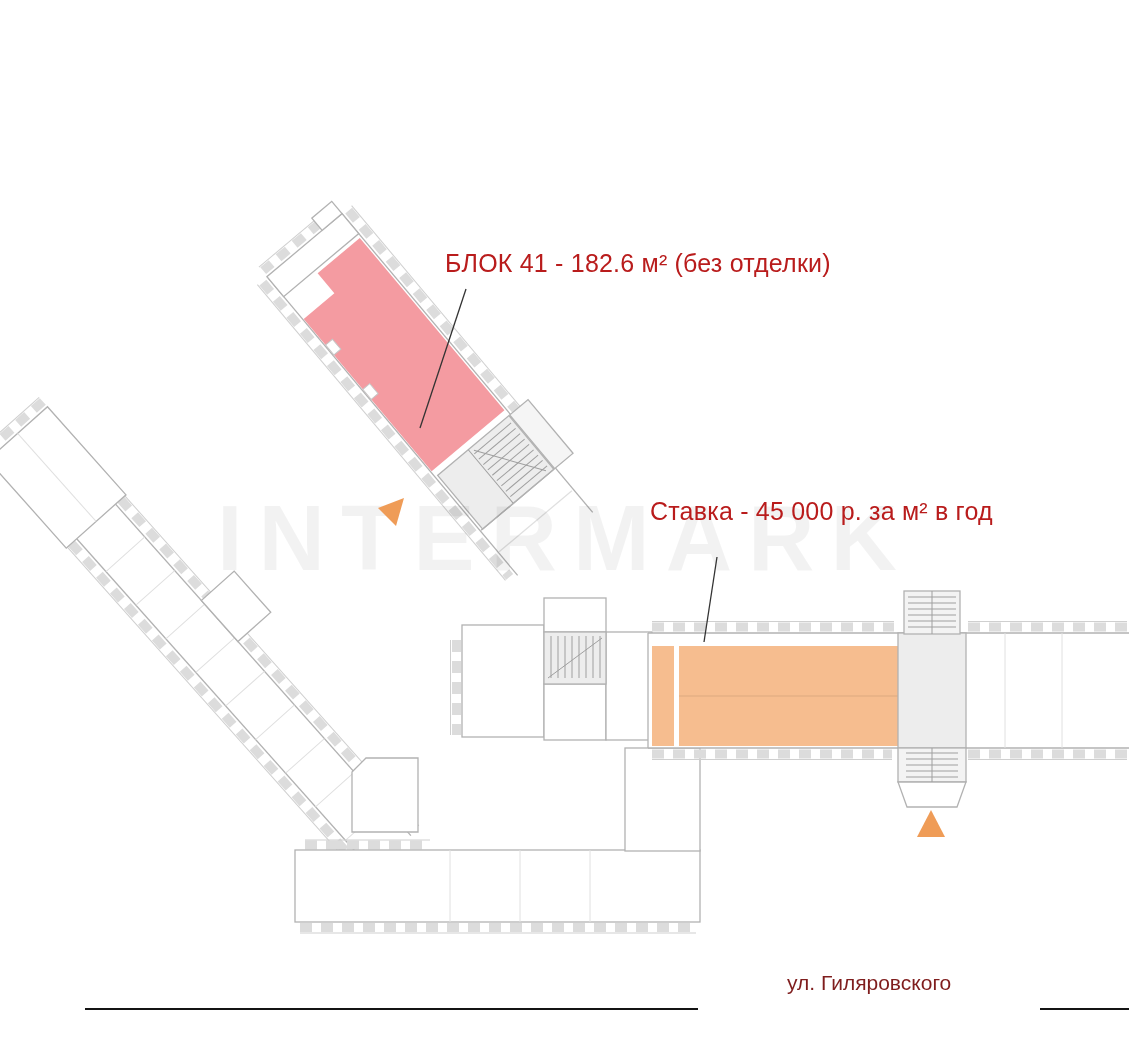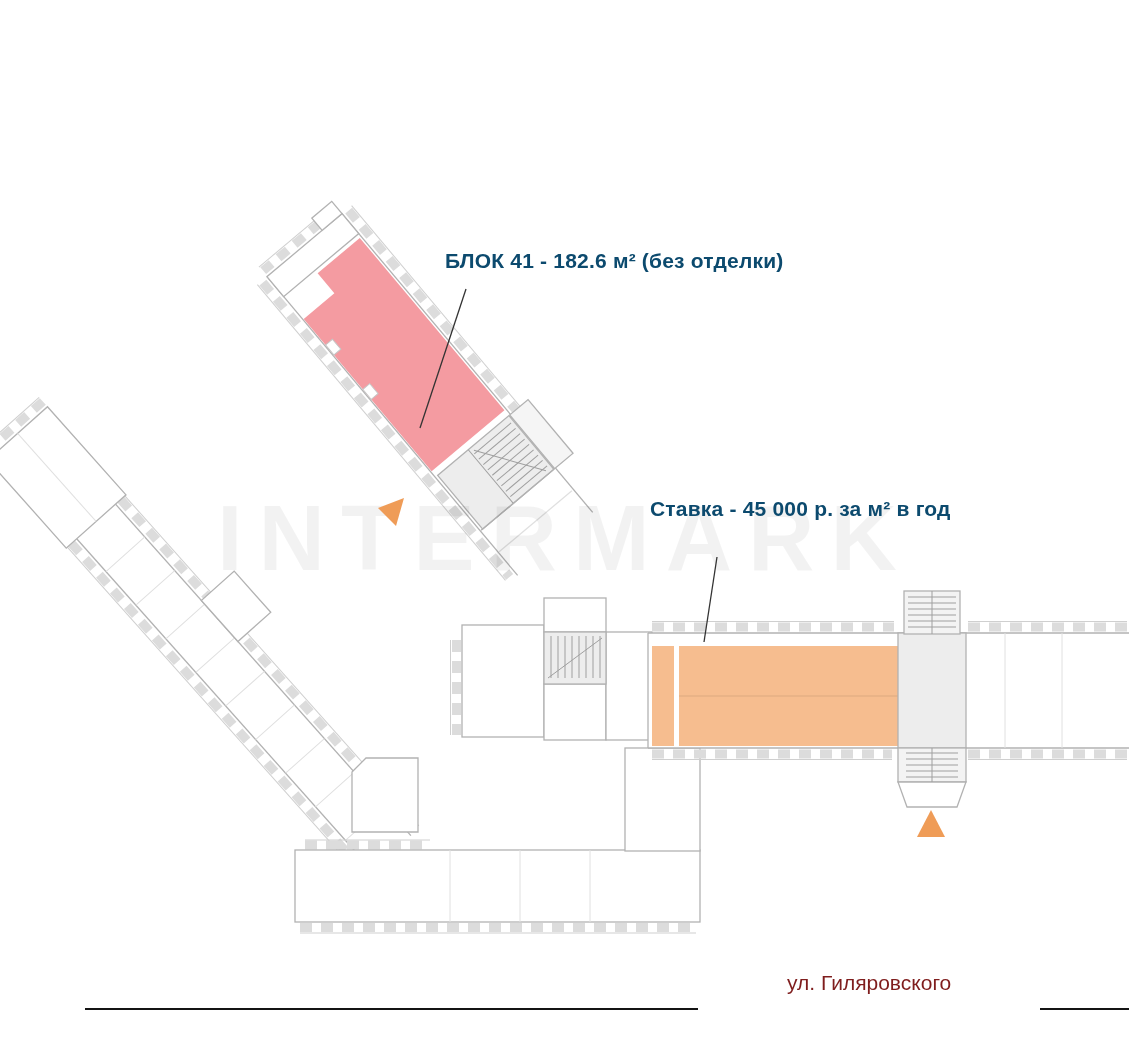--- a/index.html
+++ b/index.html
@@ -1,19 +1,19 @@
 <!DOCTYPE html>
 <html><head>
 <meta charset="utf-8">
 <style>
   html,body{margin:0;padding:0;background:#fff}
   #stage{position:relative;width:1129px;height:1058px;background:#ffffff;overflow:hidden;
          font-family:"Liberation Sans",sans-serif}
   #plan-svg{position:absolute;left:0;top:0}
-  .annot{position:absolute;font-size:21px;font-weight:700;color:#0c4a6e;letter-spacing:.2px;white-space:nowrap}
+  .annot{position:absolute;font-size:25px;font-weight:400;color:#b91c1c;letter-spacing:.2px;white-space:nowrap}
   .annot .line2{margin-top:0}
   #street{position:absolute;font-size:21px;color:#7f1d1d;white-space:nowrap}
   .rule{position:absolute;height:2px;background:#141414}
 </style>
 </head>
 <body>
 
 <div id="stage">
 
   <svg id="plan-svg" width="1129" height="1058" viewBox="0 0 1129 1058">

